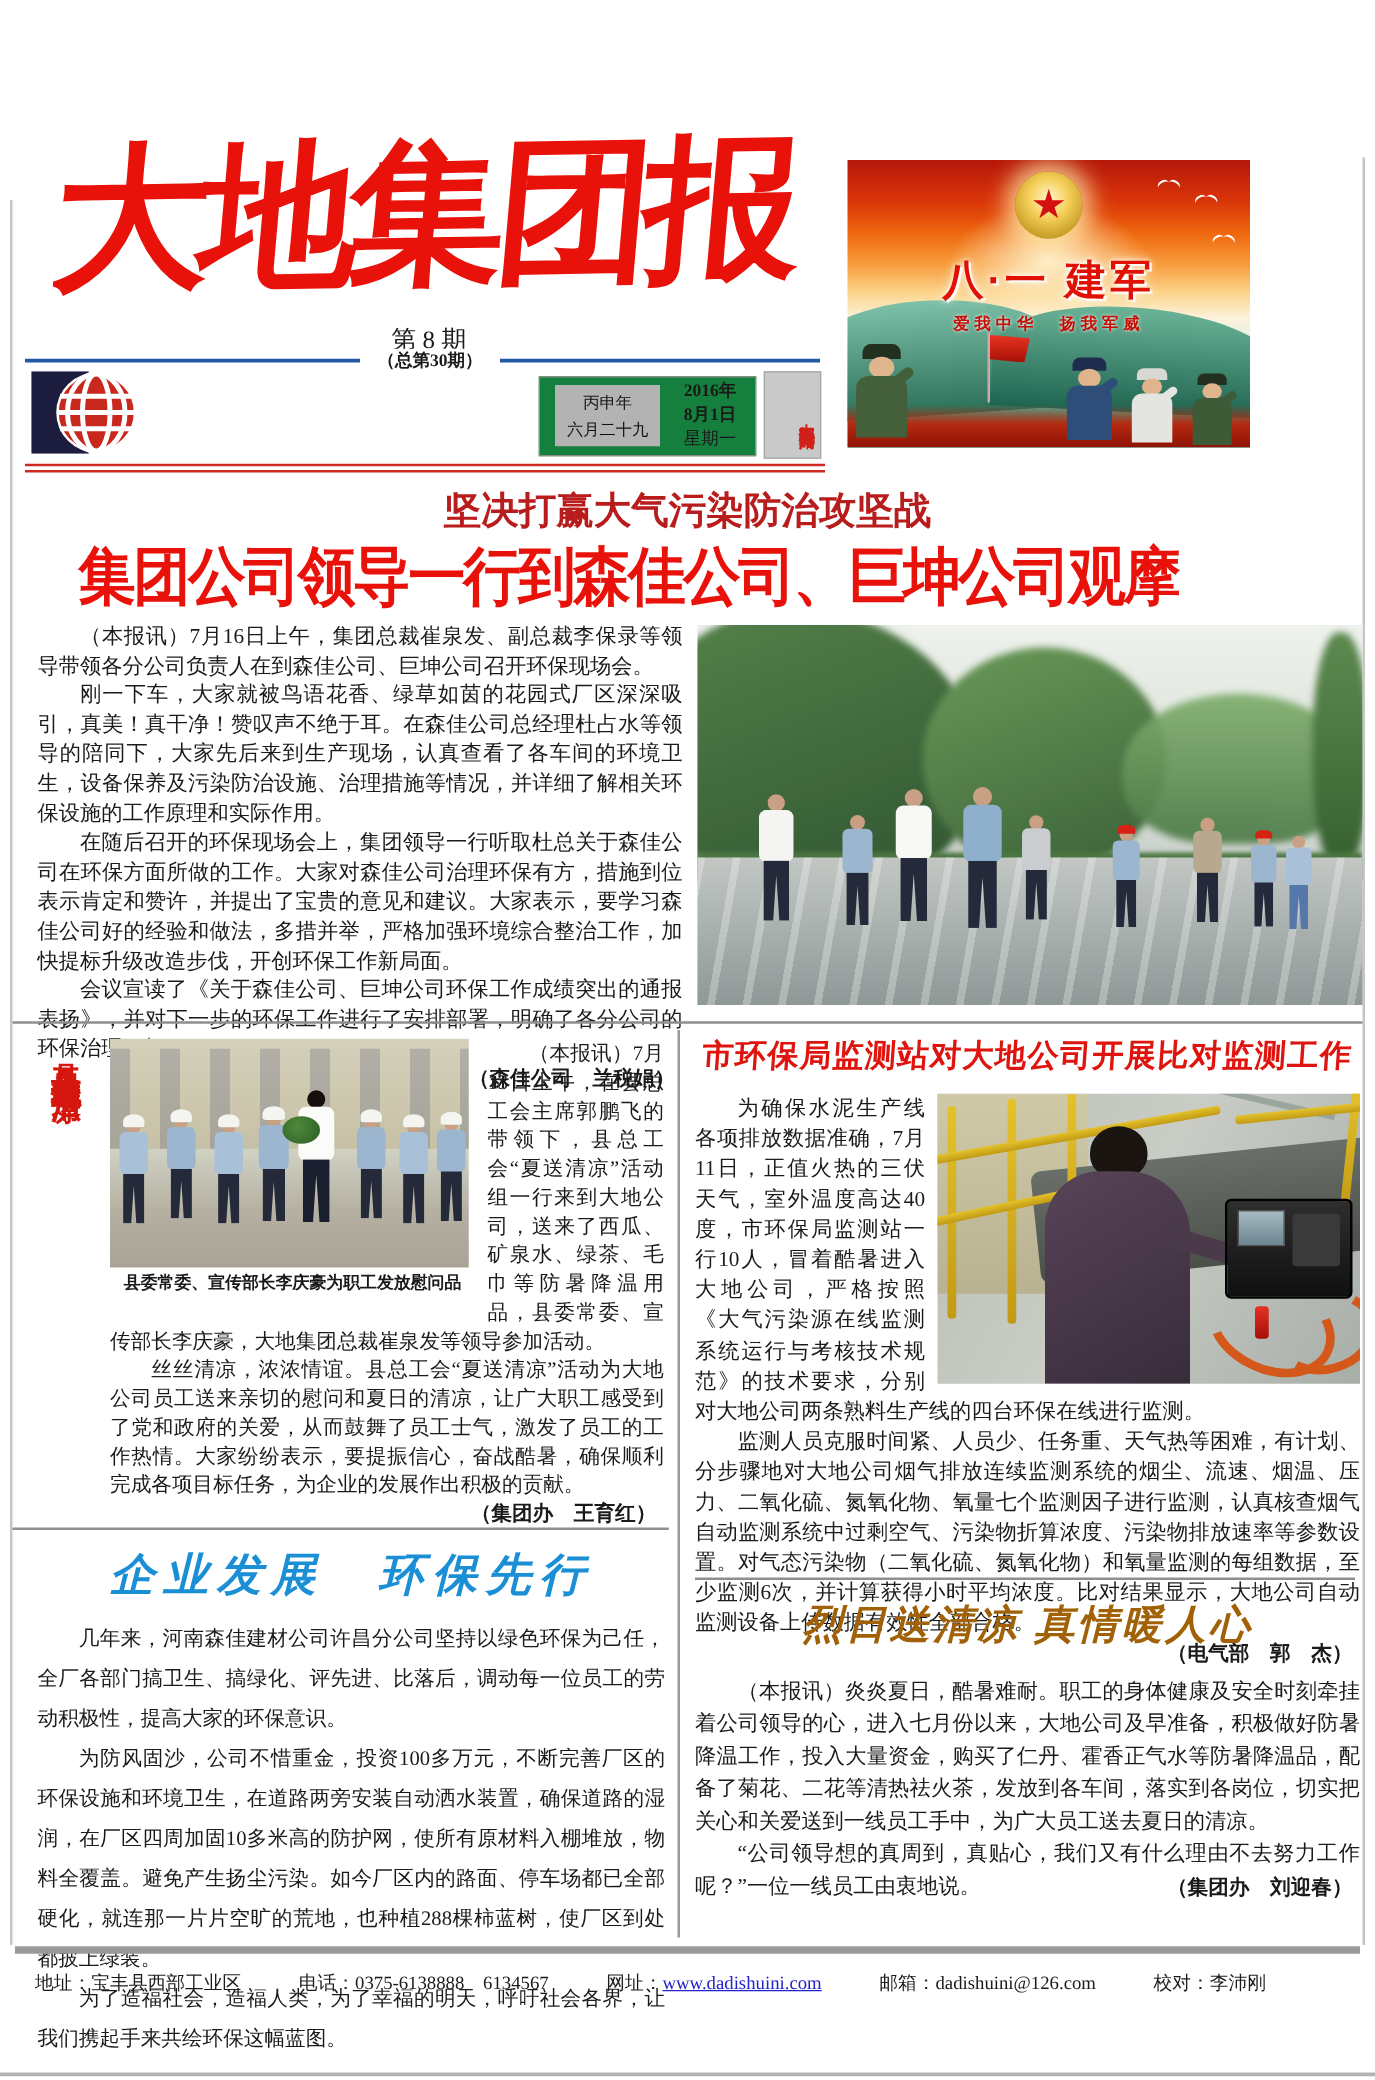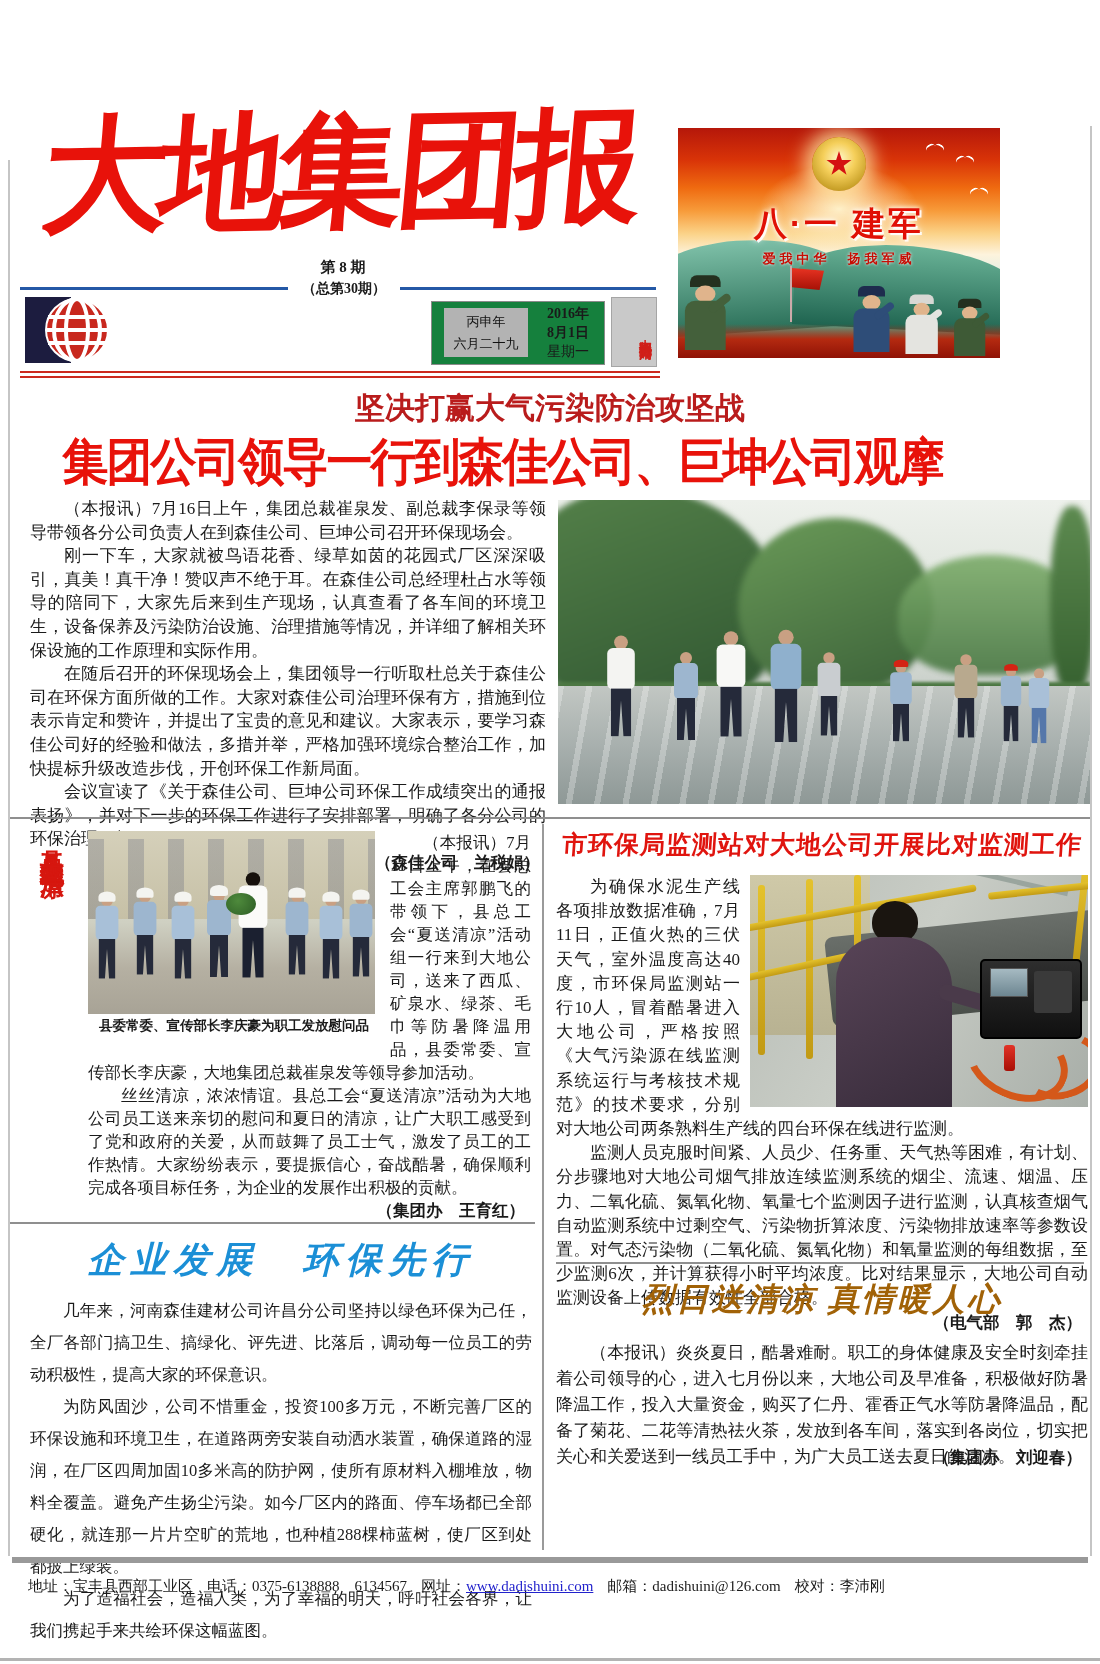--- a/index.html
+++ b/index.html
@@ -4,21 +4,21 @@
 <style>
   html,body{margin:0;padding:0;background:#fff;}
   .page{position:relative;width:1100px;height:1664px;background:#ffffff;overflow:hidden;
         font-family:"Liberation Serif","DejaVu Serif",serif;color:#1a1a1a;}
   .abs{position:absolute;}
   
   .masthead{left:38px;top:88px;width:600px;height:170px;text-align:center;
     font-size:126px;line-height:165px;font-weight:900;color:#e8120a;
     letter-spacing:-8px;transform:skewX(-6deg) rotate(-1deg);
     font-family:"DejaVu Serif","Liberation Serif",serif;}
-  .issue-no{left:288px;top:258px;width:110px;text-align:center;font-size:15px;font-weight:bold;}
+  .issue-no{left:288px;top:258px;width:110px;text-align:center;font-size:20px;font-weight:normal;}
   .blue-line{left:20px;top:287px;width:636px;height:3px;background:#2458a6;}
   .issue-total{left:288px;top:279px;width:112px;text-align:center;font-size:14px;font-weight:bold;
     background:#fff;padding:1px 0;z-index:3;}
   .logo-box{left:25px;top:297px;width:88px;height:66px;}
   .info-lines{left:130px;top:297px;width:300px;font-size:15px;line-height:17.2px;
     font-family:"Liberation Serif",serif;}
   .date-box{left:431px;top:301px;width:172px;height:62px;border:1.5px solid #8a8a8a;background:#15803d;}
   .lunar-box{position:absolute;left:12px;top:6px;width:84px;height:49px;background:#b3b3b3;
     text-align:center;font-size:13px;line-height:22px;padding-top:3px;box-sizing:border-box;color:#111;}
   .greg-box{position:absolute;left:104px;top:2px;width:64px;text-align:center;font-size:14px;
@@ -136,21 +136,21 @@
   .blue-title{left:30px;top:1236px;width:502px;text-align:center;font-size:36px;font-weight:900;
     color:#1b8fd6;letter-spacing:7px;font-style:italic;}
   .ent-body{left:30px;top:1295px;width:502px;font-size:16.5px;line-height:32px;text-align:justify;}
   .ent-body p{margin:0;text-indent:2em;}
   .green-title{left:556px;top:1278px;width:532px;text-align:center;font-size:32px;font-weight:900;
     color:#a16207;letter-spacing:3px;font-style:italic;}
   .sum-body{left:556px;top:1340px;width:532px;font-size:17px;line-height:26px;text-align:justify;}
   .sum-body p{margin:0;text-indent:2em;}
   
   .foot-bar{left:12px;top:1557px;width:1076px;height:6px;background:#999;}
-  .foot-line{left:28px;top:1577px;width:1060px;font-size:15px;display:flex;gap:14px;white-space:nowrap;}
+  .foot-line{left:28px;top:1577px;width:1060px;font-size:15px;display:flex;gap:46px;white-space:nowrap;}
   .weblink{color:#2222cc;text-decoration:underline;cursor:pointer;margin-top:43px;}
   .bottom-line{left:0;top:1658px;width:1100px;height:2.5px;background:#b3b3b3;}
 </style>
 </head>
 <body>
 
 <div class="page">
 
   <div class="abs pborder" style="left:8px;top:160px;height:1396px;"></div>
   <div class="abs pborder" style="left:1090px;top:126px;height:1430px;"></div>
@@ -402,20 +402,21 @@
   <div class="abs blue-title">企业发展　环保先行</div>
   <div class="abs ent-body">
     <p>几年来，河南森佳建材公司许昌分公司坚持以绿色环保为己任，全厂各部门搞卫生、搞绿化、评先进、比落后，调动每一位员工的劳动积极性，提高大家的环保意识。</p>
     <p>为防风固沙，公司不惜重金，投资100多万元，不断完善厂区的环保设施和环境卫生，在道路两旁安装自动洒水装置，确保道路的湿润，在厂区四周加固10多米高的防护网，使所有原材料入棚堆放，物料全覆盖。避免产生扬尘污染。如今厂区内的路面、停车场都已全部硬化，就连那一片片空旷的荒地，也种植288棵柿蓝树，使厂区到处都披上绿装。</p>
     <p>为了造福社会，造福人类，为了幸福的明天，呼吁社会各界，让我们携起手来共绘环保这幅蓝图。</p>
   </div>
 
   <div class="abs green-title">烈日送清凉 真情暖人心</div>
   <div class="abs sum-body">
     <p>（本报讯）炎炎夏日，酷暑难耐。职工的身体健康及安全时刻牵挂着公司领导的心，进入七月份以来，大地公司及早准备，积极做好防暑降温工作，投入大量资金，购买了仁丹、霍香正气水等防暑降温品，配备了菊花、二花等清热祛火茶，发放到各车间，落实到各岗位，切实把关心和关爱送到一线员工手中，为广大员工送去夏日的清凉。</p>
+    <p>“公司领导想的真周到，真贴心，我们又有什么理由不去努力工作呢？”一位一线员工由衷地说。</p>
     <div class="byline pullup">（集团办　刘迎春）</div>
   </div>
 
   <div class="abs foot-bar"></div>
   <div class="abs foot-line">
     <span>地址：宝丰县西部工业区</span>
     <span>电话：0375-6138888　6134567</span>
     <span><span>网址：</span><span class="weblink">www.dadishuini.com</span></span>
     <span>邮箱：dadishuini@126.com</span>
     <span>校对：李沛刚</span>

